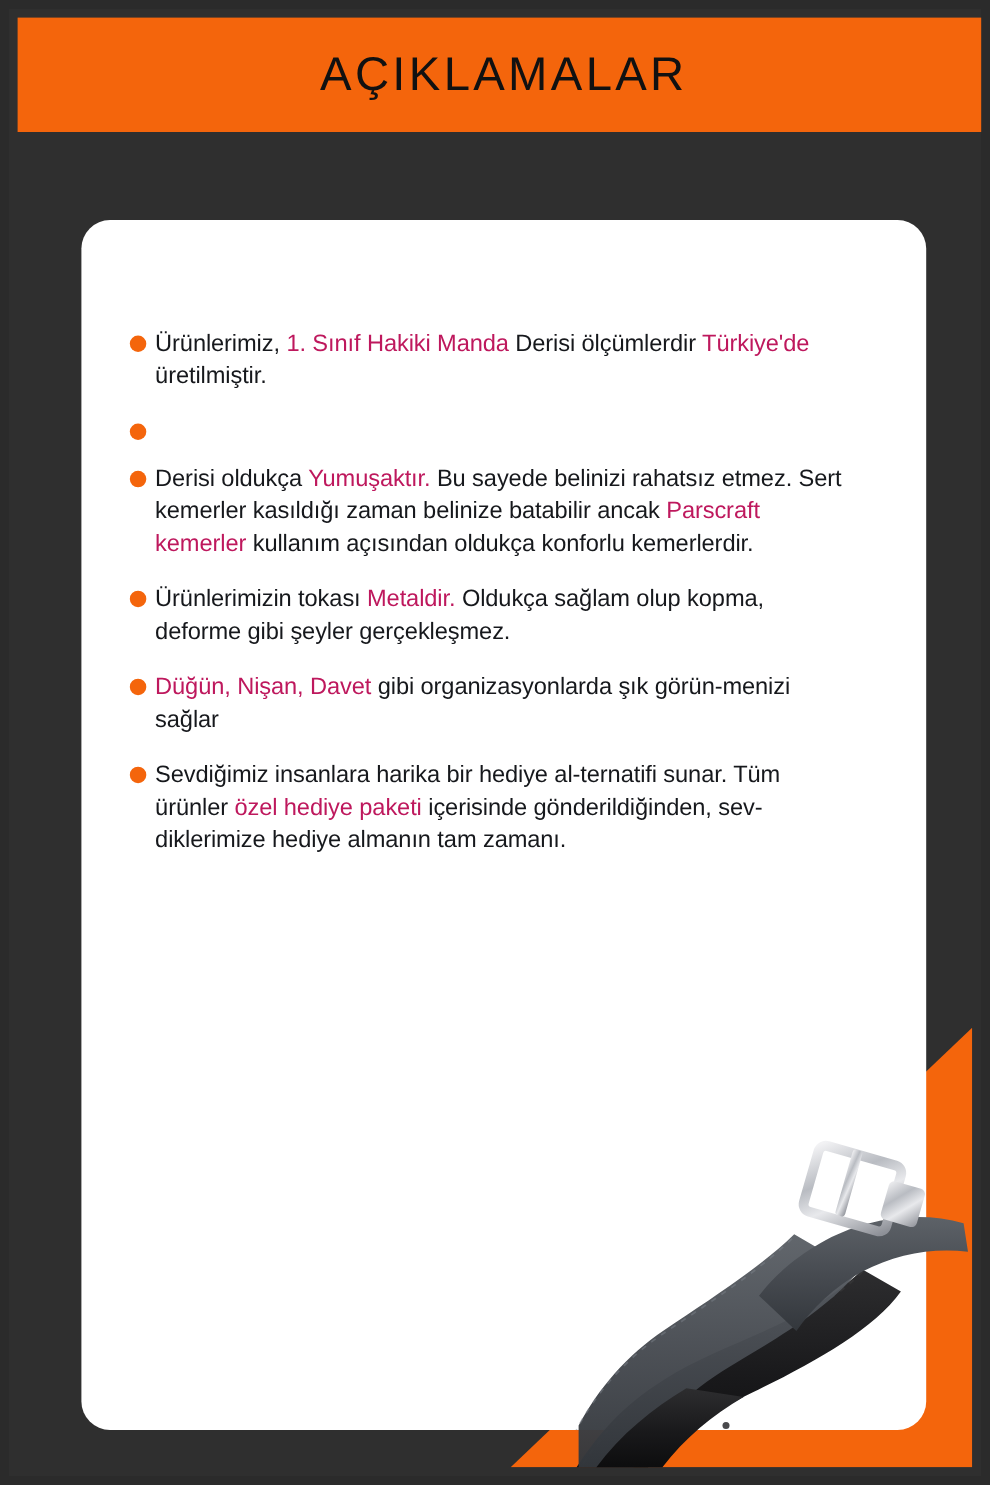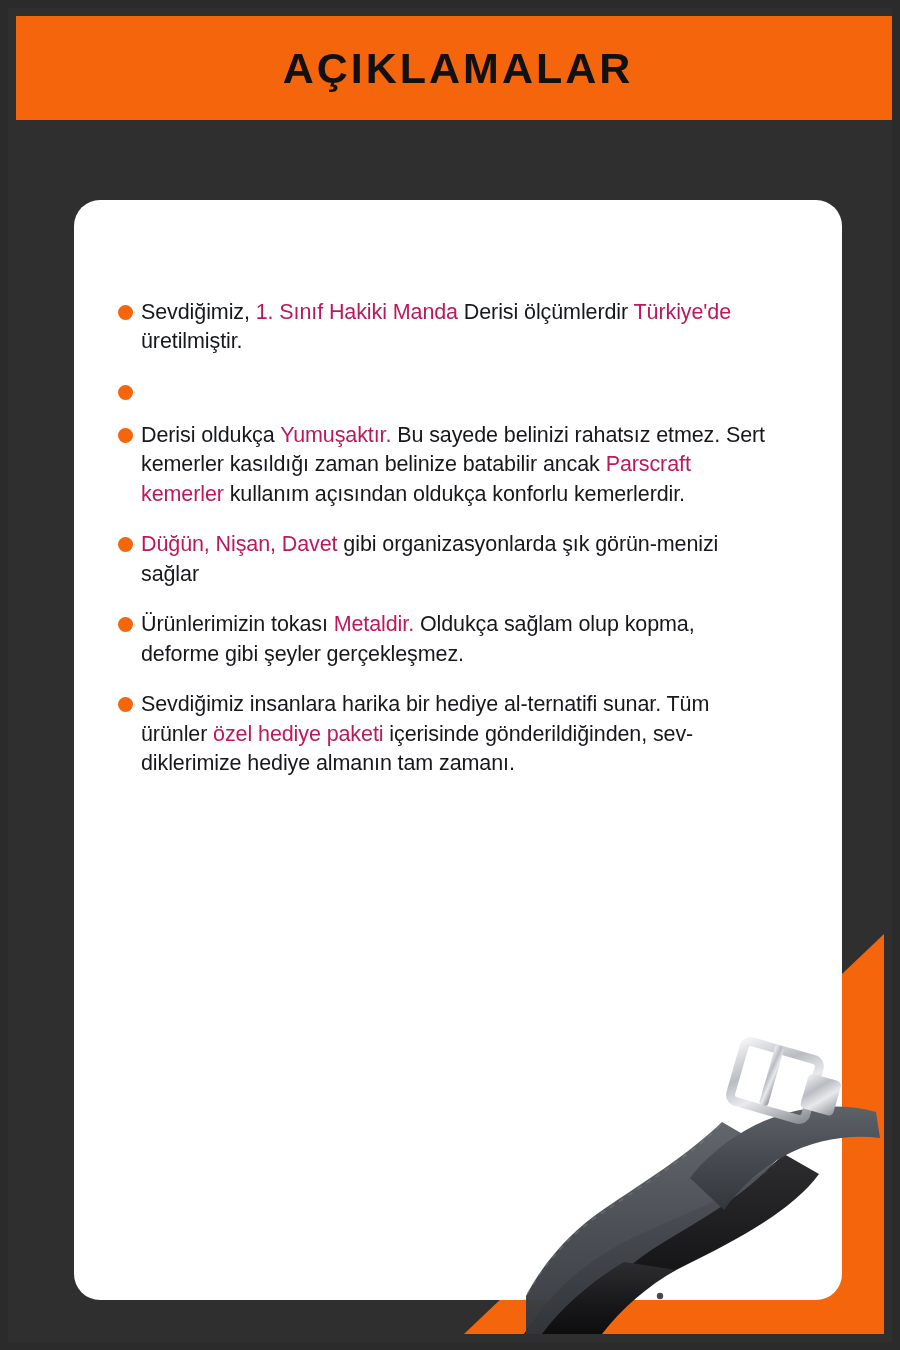--- a/index.html
+++ b/index.html
@@ -44,21 +44,21 @@
     height: 104px;
     background: #f4650c;
     display: flex;
     align-items: center;
     justify-content: center;
     z-index: 5;
   }
   .header-title {
     color: #111111;
     font-size: 43px;
-    font-weight: bold;
+    font-weight: normal;
     letter-spacing: 3px;
     font-family: "Liberation Sans", sans-serif;
     text-align: center;
     line-height: 1;
   }
 
   
   .corner-wedge {
     position: absolute;
     right: 8px;
@@ -138,36 +138,36 @@
     <div class="header-band">
       <div class="header-title">AÇIKLAMALAR</div>
     </div>
 
     <div class="corner-wedge"></div>
 
     <div class="content-card">
       <div class="list" id="feature-list">
           <div class="item">
             <span class="bullet"></span>
-            <div class="item-text"><span>Sevdiğimiz, </span><span class="hl">1. Sınıf Hakiki Manda</span><span> Derisi ölçümlerdir </span><span class="hl">Türkiye'de</span><span> üretilmiştir.</span></div>
+            <div class="item-text"><span>Ürünlerimiz, </span><span class="hl">1. Sınıf Hakiki Manda</span><span> Derisi ölçümlerdir </span><span class="hl">Türkiye'de</span><span> üretilmiştir.</span></div>
           </div>
           <div class="item">
             <span class="bullet"></span>
           </div>
           <div class="item">
             <span class="bullet"></span>
             <div class="item-text"><span>Derisi oldukça </span><span class="hl">Yumuşaktır.</span><span> Bu sayede belinizi rahatsız etmez. Sert kemerler kasıldığı zaman belinize batabilir ancak </span><span class="hl">Parscraft kemerler</span><span> kullanım açısından oldukça konforlu kemerlerdir.</span></div>
           </div>
           <div class="item">
             <span class="bullet"></span>
+            <div class="item-text"><span>Ürünlerimizin tokası </span><span class="hl">Metaldir.</span><span> Oldukça sağlam olup kopma, deforme  gibi şeyler gerçekleşmez.</span></div>
+          </div>
+          <div class="item">
+            <span class="bullet"></span>
             <div class="item-text"><span class="hl">Düğün, Nişan, Davet</span><span> gibi organizasyonlarda şık görün-menizi sağlar</span></div>
-          </div>
-          <div class="item">
-            <span class="bullet"></span>
-            <div class="item-text"><span>Ürünlerimizin tokası </span><span class="hl">Metaldir.</span><span> Oldukça sağlam olup kopma, deforme  gibi şeyler gerçekleşmez.</span></div>
           </div>
           <div class="item">
             <span class="bullet"></span>
             <div class="item-text"><span>Sevdiğimiz insanlara harika bir hediye al-ternatifi sunar. Tüm ürünler </span><span class="hl">özel hediye paketi</span><span> içerisinde gönderildiğinden, sev-diklerimize hediye almanın tam zamanı.</span></div>
           </div>
         </div>
     </div>
 
     <svg class="belt-photo" viewBox="0 0 400 330" xmlns="http://www.w3.org/2000/svg">
       <defs>

